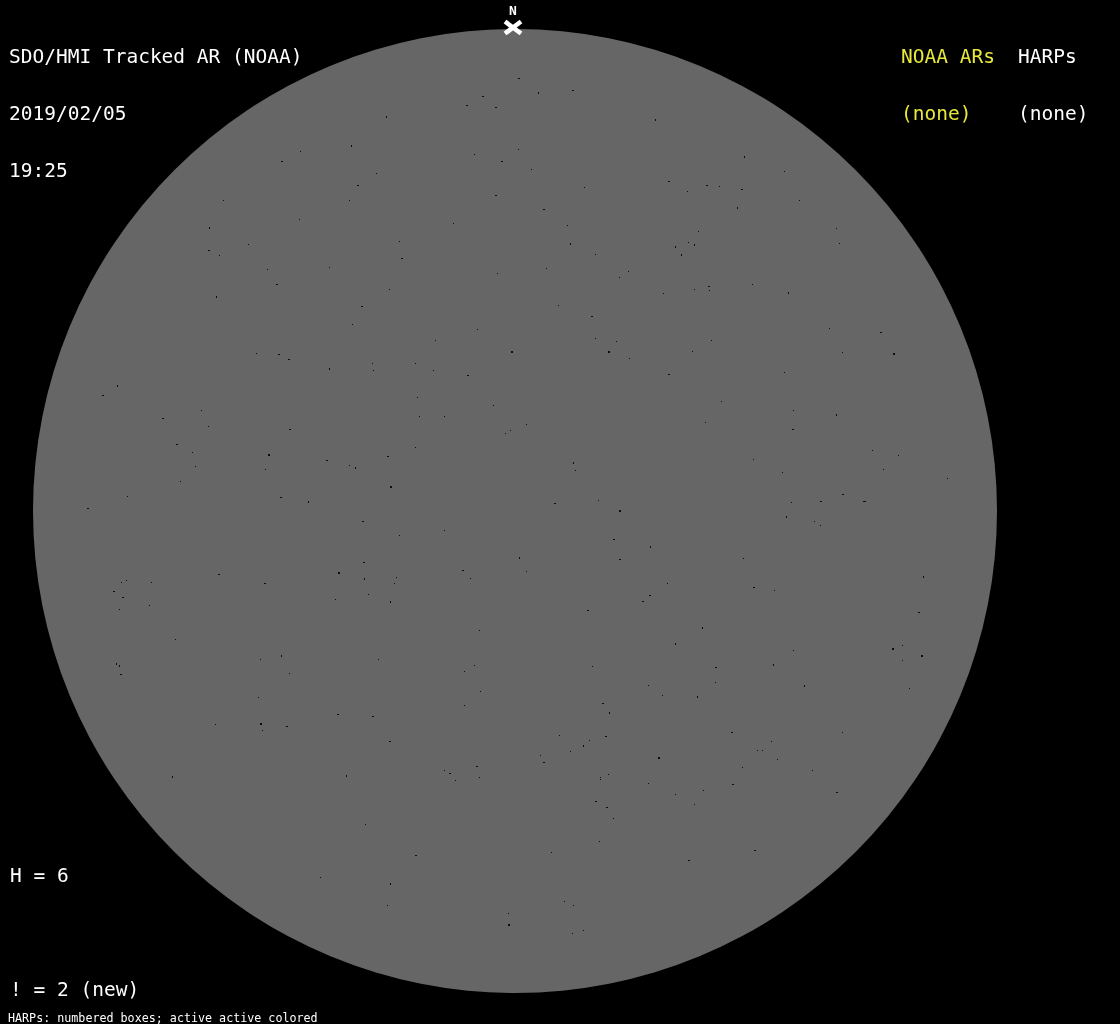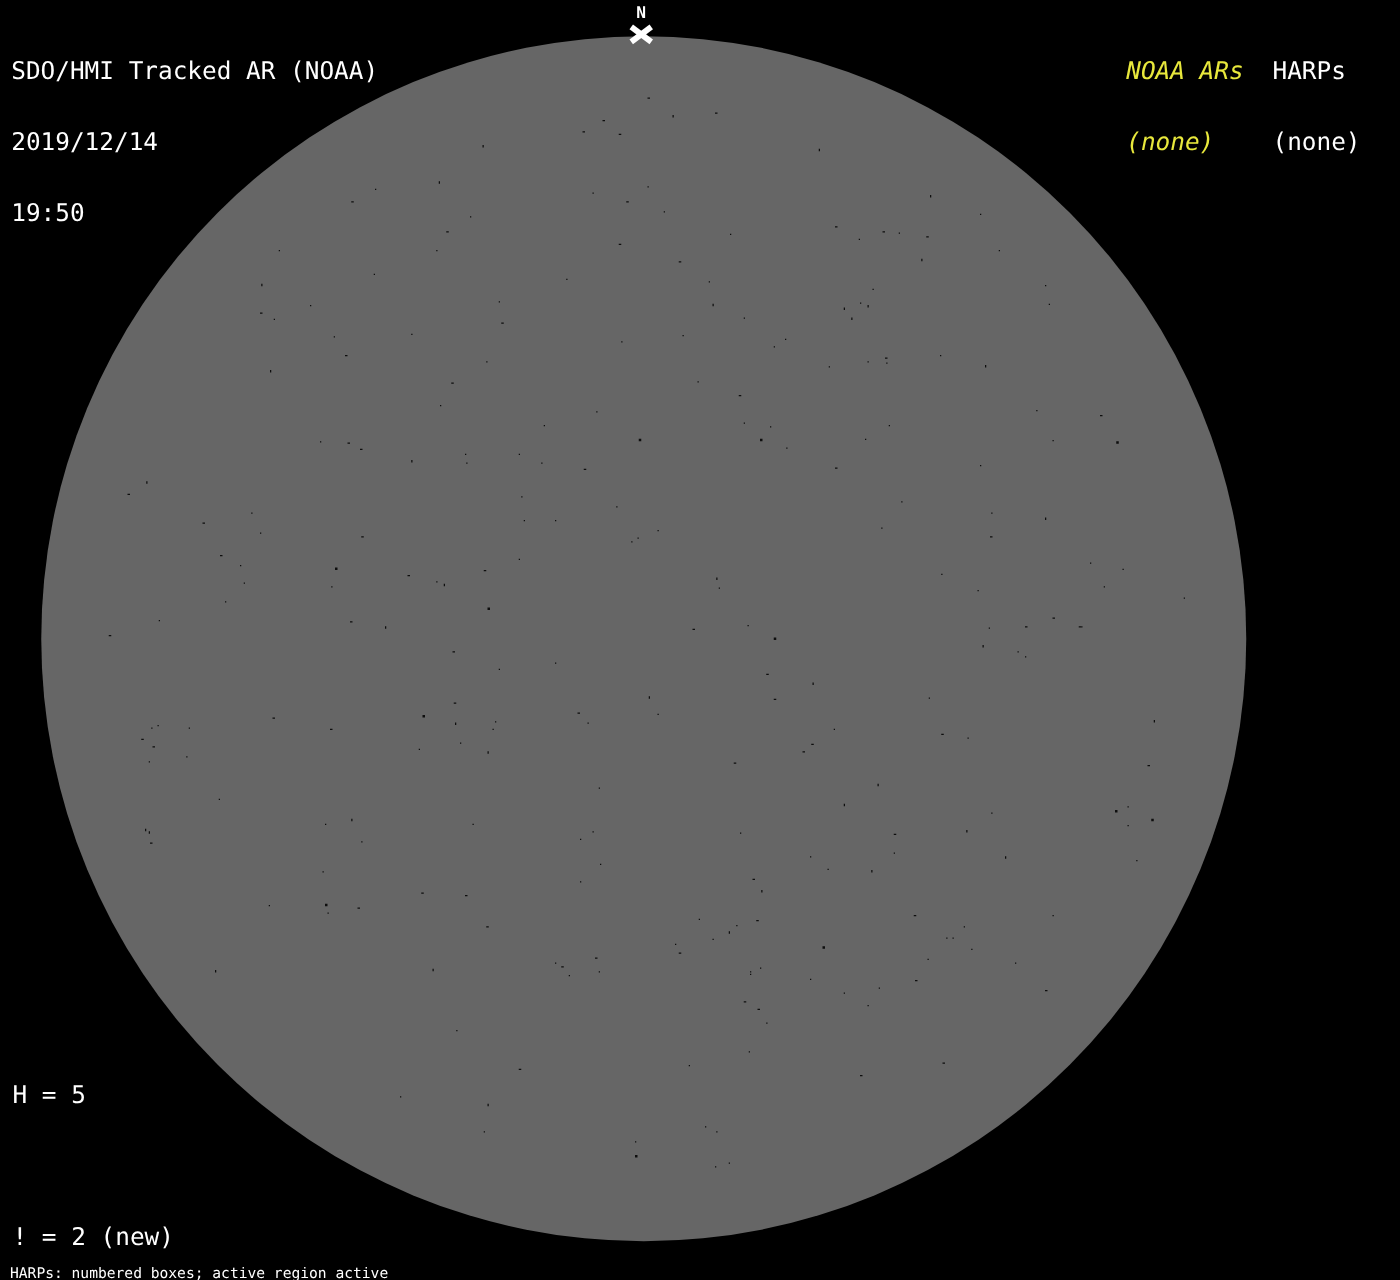--- a/index.html
+++ b/index.html
@@ -340,49 +340,49 @@
       <div class="speck" style="left: 648px; top: 685px; width: 1px; height: 1px; background: rgb(14, 14, 14);"></div>
       <div class="speck" style="left: 538px; top: 92px; width: 1px; height: 2px; background: rgb(14, 14, 14);"></div>
       <div class="speck" style="left: 192px; top: 452px; width: 1px; height: 1px; background: rgb(14, 14, 14);"></div>
       <div class="speck" style="left: 687px; top: 191px; width: 1px; height: 1px; background: rgb(14, 14, 14);"></div>
       <div class="speck" style="left: 288px; top: 359px; width: 2px; height: 1px; background: rgb(14, 14, 14);"></div>
       <div class="speck" style="left: 376px; top: 173px; width: 1px; height: 1px; background: rgb(14, 14, 14);"></div>
     </div>
 
   <div class="txt title-block">
     <div>SDO/HMI Tracked AR (NOAA)</div>
-    <div>2019/12/14</div>
-    <div>19:50</div>
+    <div>2019/02/05</div>
+    <div>19:25</div>
   </div>
 
   <div class="north-label">N</div>
   <svg class="north-cross" viewBox="0 0 22 17" xmlns="http://www.w3.org/2000/svg">
     <line x1="3" y1="2.5" x2="19" y2="14.5" stroke="#ffffff" stroke-width="4.6" stroke-linecap="butt"></line>
     <line x1="19" y1="2.5" x2="3" y2="14.5" stroke="#ffffff" stroke-width="4.6" stroke-linecap="butt"></line>
   </svg>
 
-  <div class="txt noaa-block" style="color: rgb(232, 232, 60); font-style: italic;">
+  <div class="txt noaa-block" style="color: rgb(232, 232, 60);">
     <div>NOAA ARs</div>
     <div>(none)</div>
   </div>
 
   <div class="txt harps-block" style="color: rgb(255, 255, 255);">
     <div>HARPs</div>
     <div>(none)</div>
   </div>
 
   <div class="txt legend-block">
-    <div>H = 5</div>
+    <div>H = 6</div>
     <div class="legend-spacer"></div>
     <div>! = 2 (new)</div>
     
     
     
     
     
   </div>
 
   <div class="footnotes">
-    <div>HARPs: numbered boxes; active region active</div>
+    <div>HARPs: numbered boxes; active active colored</div>
     
   </div>
 
 </div>
 
 </body></html>

